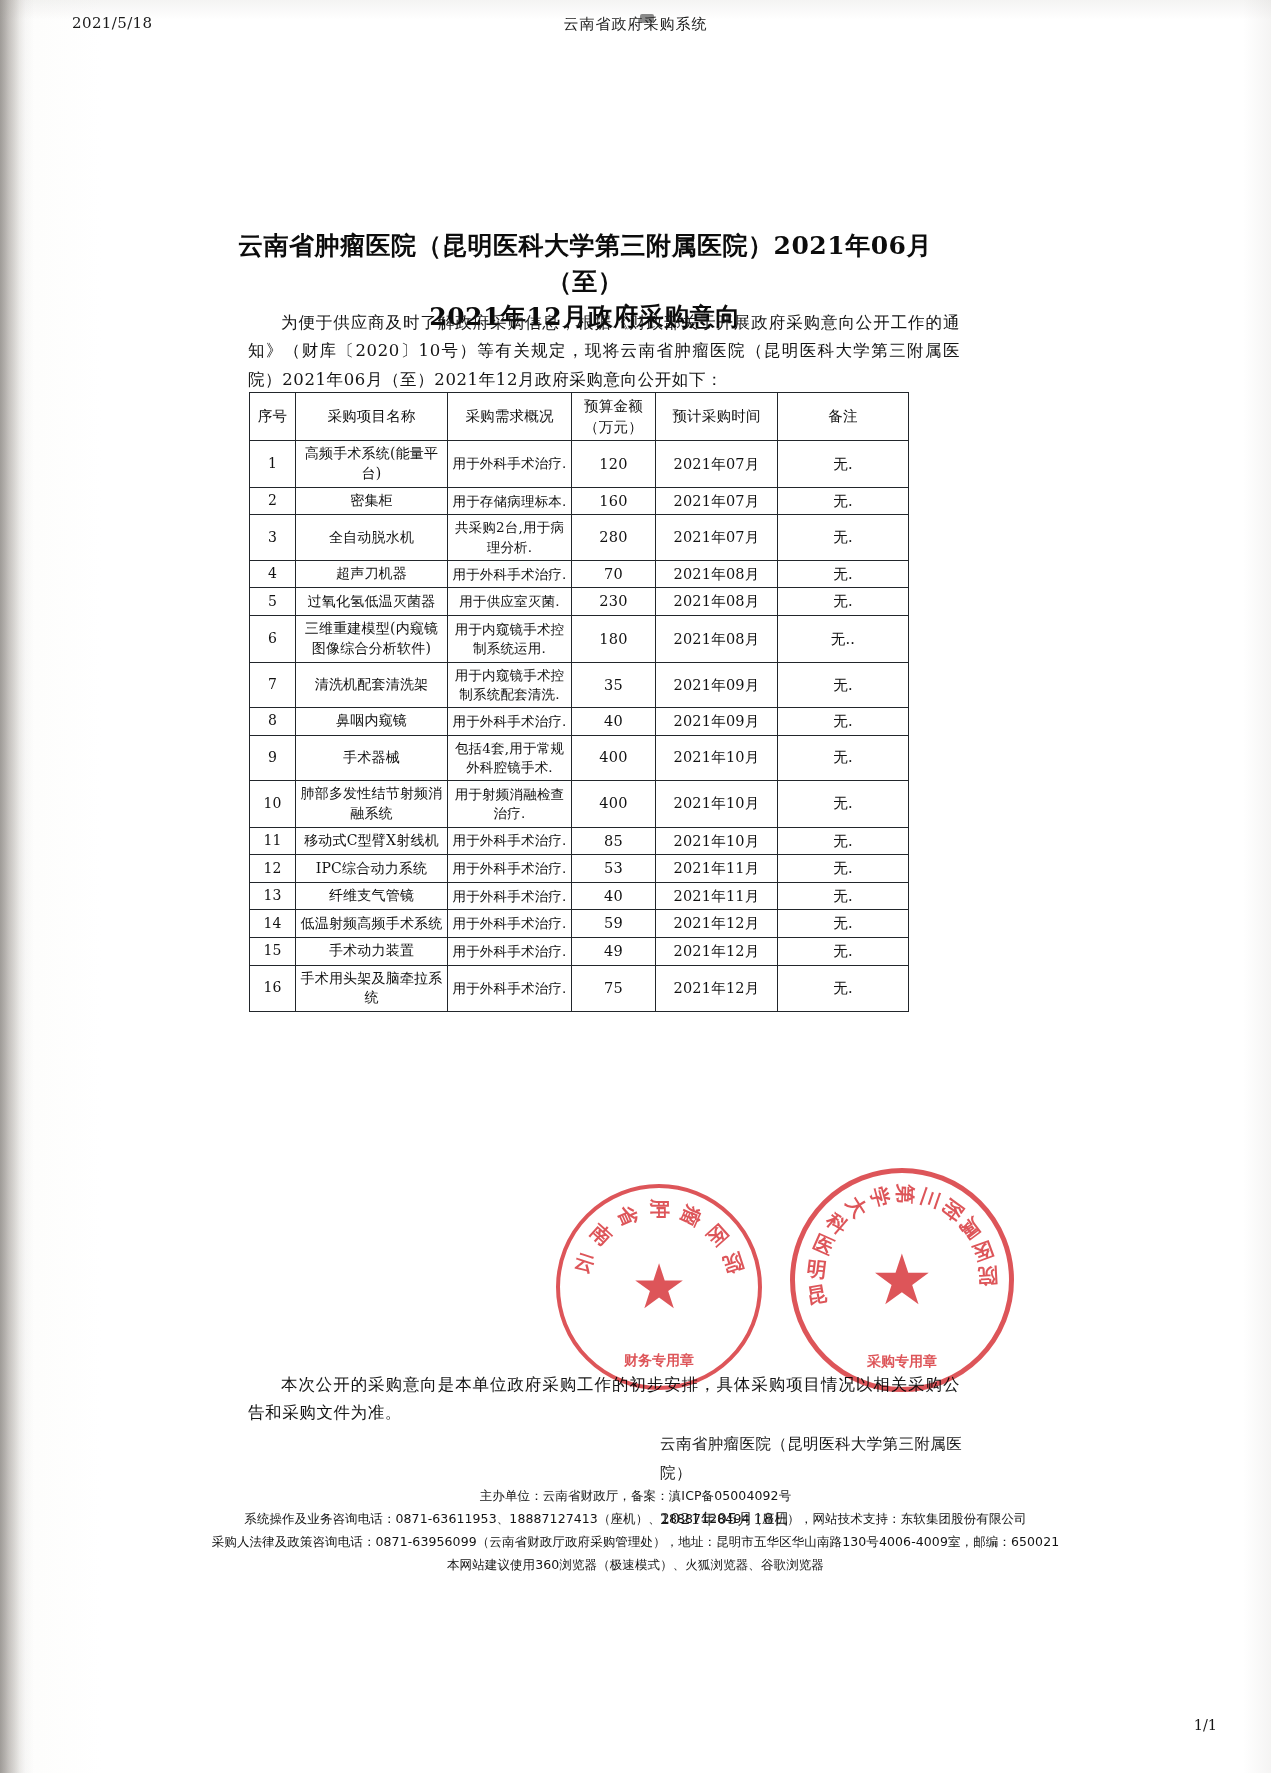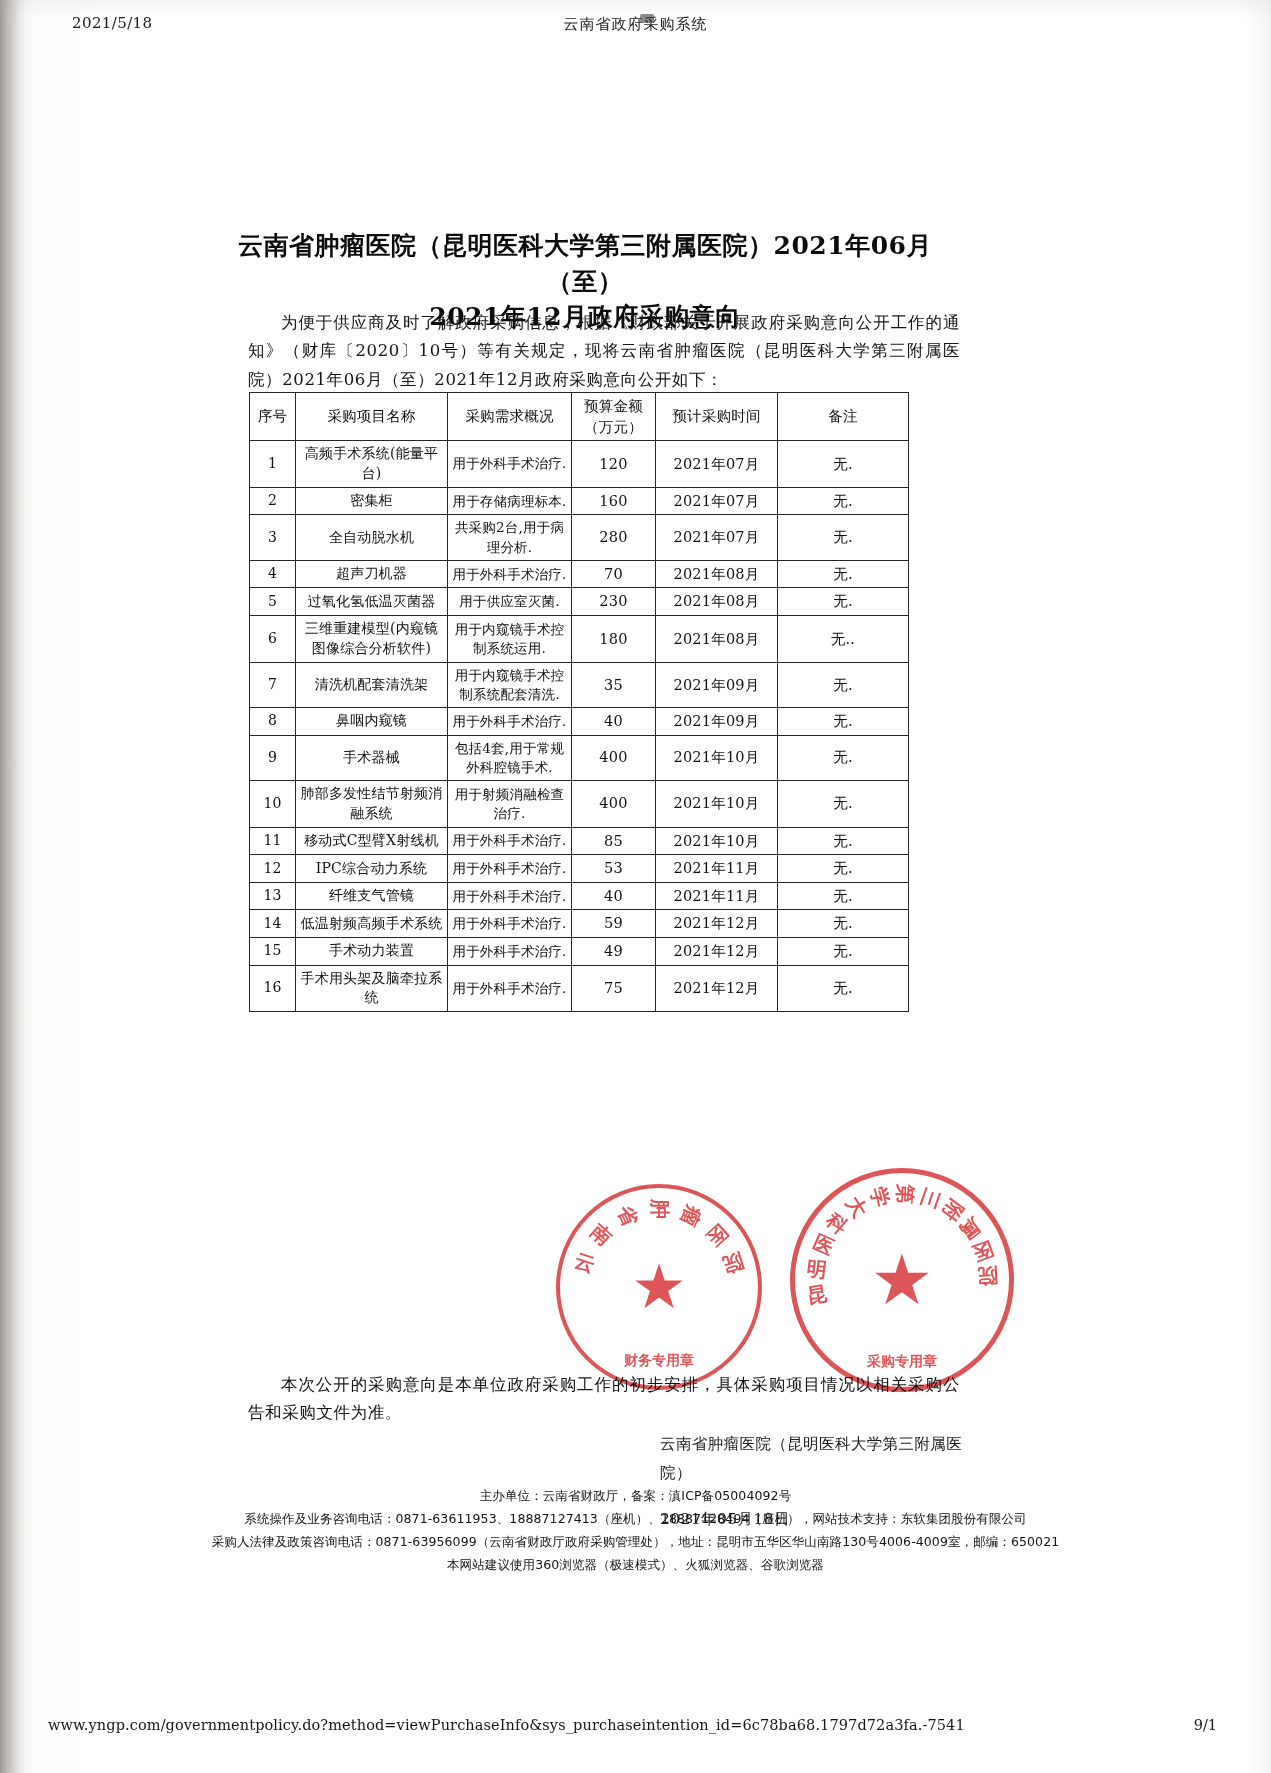--- a/index.html
+++ b/index.html
@@ -476,17 +476,16 @@
       <div>系统操作及业务咨询电话：0871-63611953、18887127413（座机）、18887128494（座机），网站技术支持：东软集团股份有限公司</div>
       <div>采购人法律及政策咨询电话：0871-63956099（云南省财政厅政府采购管理处），地址：昆明市五华区华山南路130号4006-4009室，邮编：650021</div>
       <div>本网站建议使用360浏览器（极速模式）、火狐浏览器、谷歌浏览器</div>
     </div>
 
   </div>
 
   <div class="scan-tint"></div>
 
   <div class="url-bar">
-    <span class="u-text">www.yngp.com/governmentpolicy.do?method=viewPurchaseInfo&amp;sys_purchaseintention_id=6c78ba68.1797d72a3fa.-7541</span>
-    <span class="u-page">9/1</span>
+    <span class="u-page">1/1</span>
   </div>
 
 </div>
 
 </body></html>

